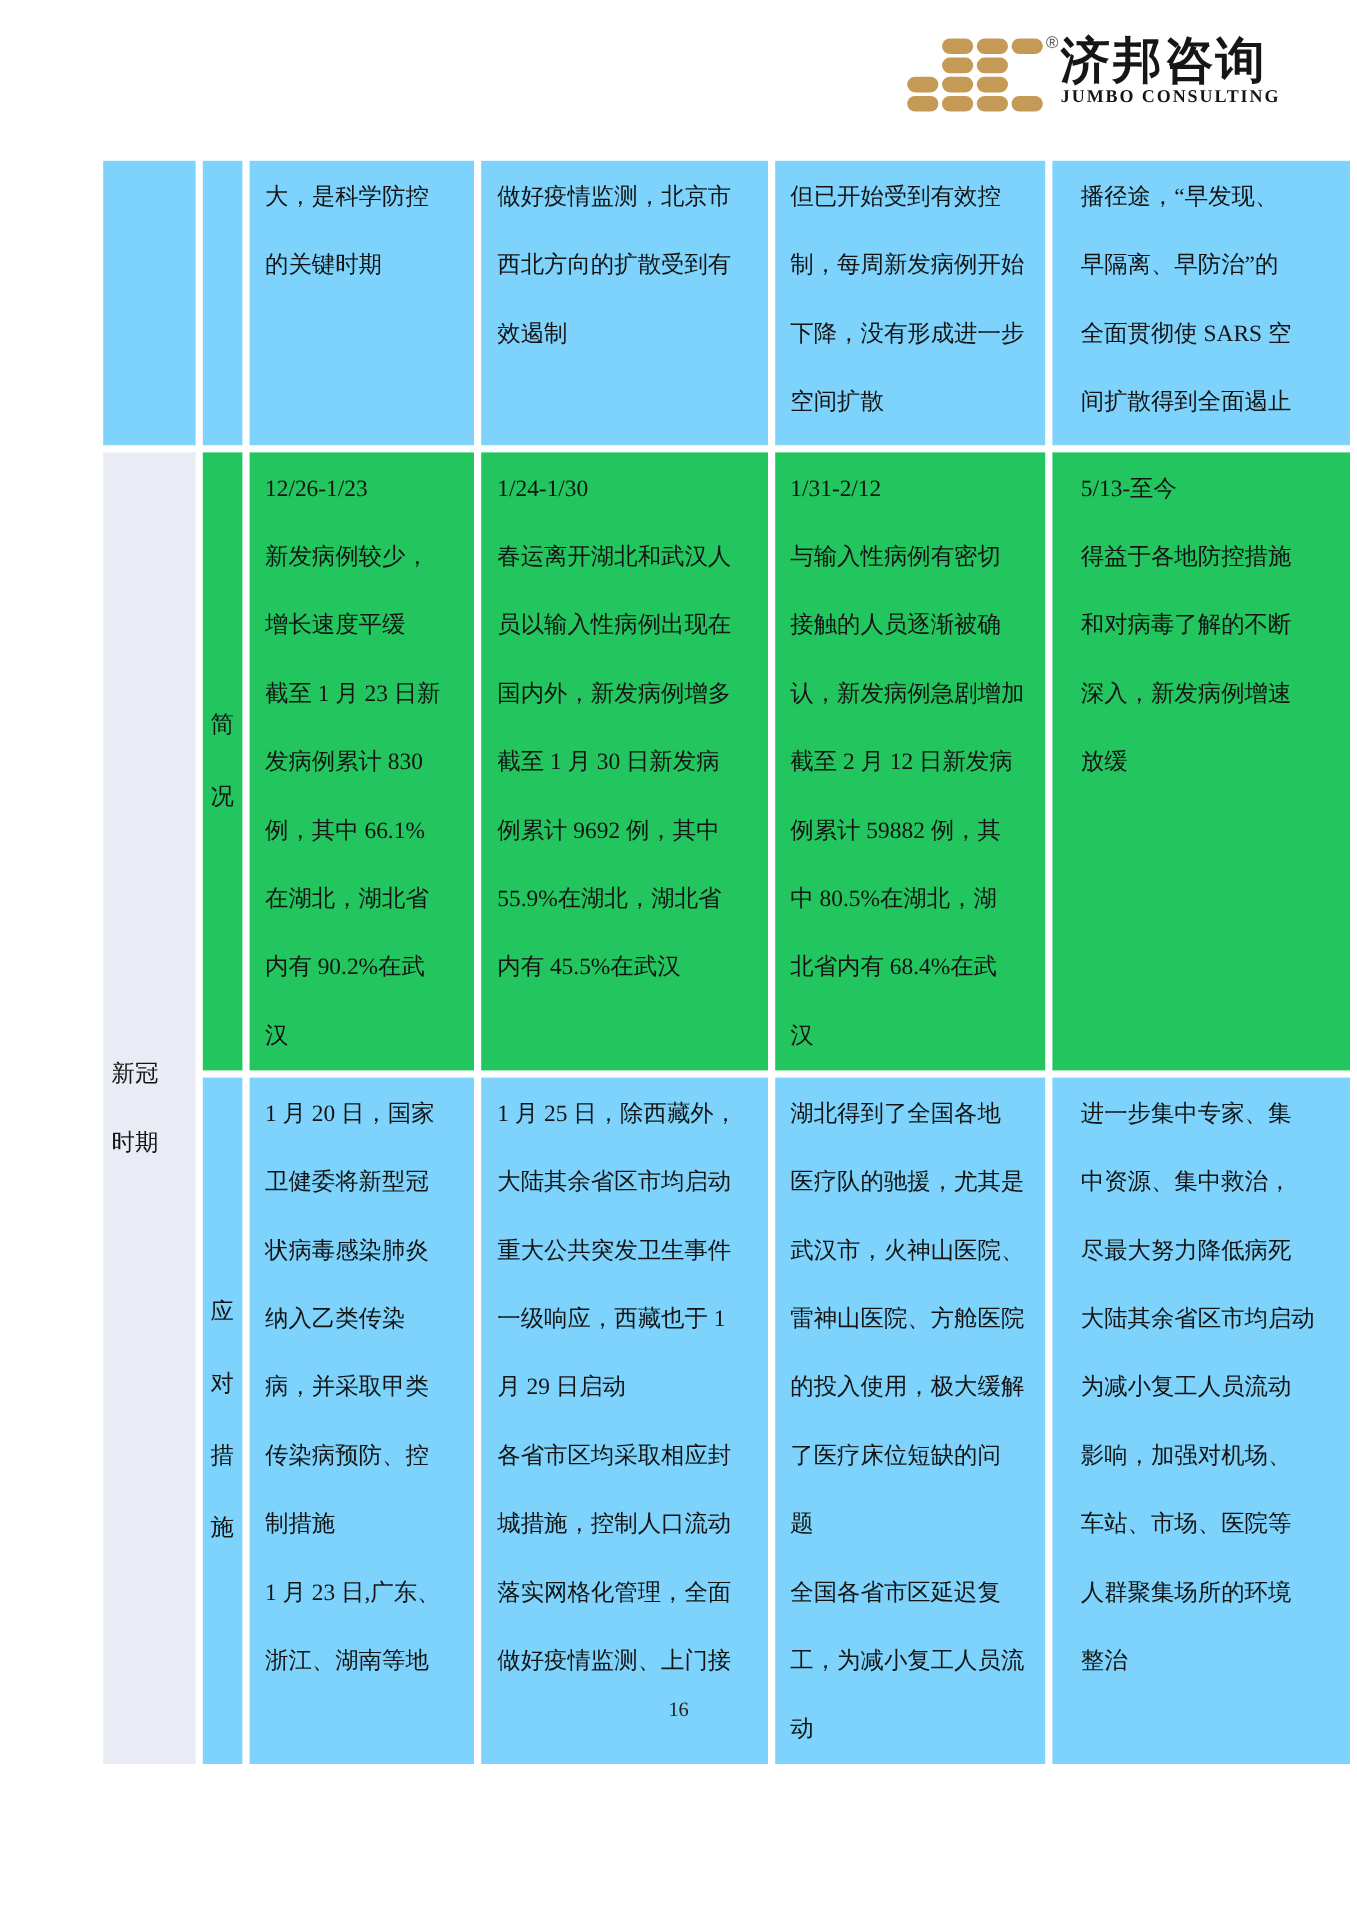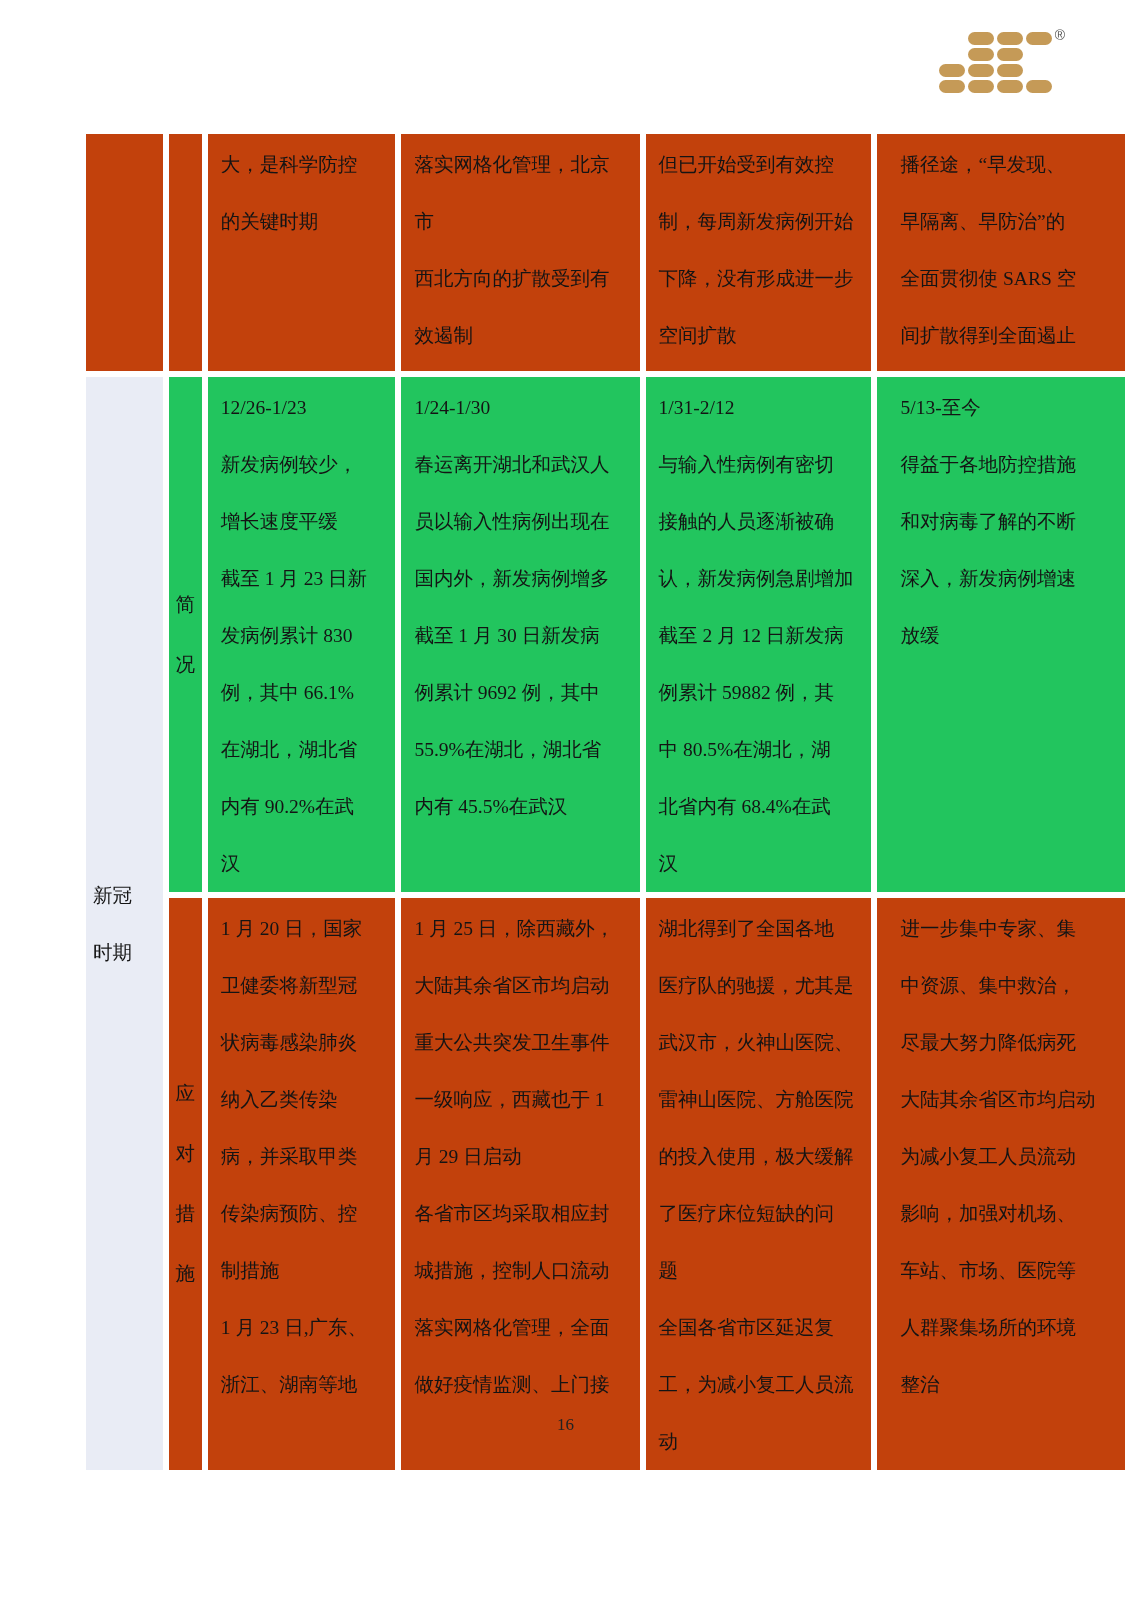--- a/index.html
+++ b/index.html
@@ -15,21 +15,21 @@
   .reg{font-size:14px;color:#555;margin:0 2px 0 3px;line-height:14px;font-family:"Liberation Sans",sans-serif;}
   .logo-text{display:flex;flex-direction:column;align-items:flex-start;}
   .brand-cn{font-size:41px;font-weight:bold;line-height:44px;letter-spacing:2px;color:#161616;}
   .brand-en{font-size:15px;font-weight:bold;letter-spacing:1.6px;color:#161616;margin-top:1px;}
   
   table.main{
     position:absolute;left:80px;top:128px;
     border-collapse:separate;border-spacing:6px;
   }
   td{vertical-align:top;}
-  .dark{background:#c2410c;}
+  .dark{background:#7dd3fc;}
   .light{background:#22c55e;}
   .side{background:#e9ecf5;}
   .cell{
     font-size:19.5px;line-height:57px;white-space:pre-line;
     padding:2px 12px 0 13px;text-align:left;color:#141414;
   }
   .lab{
     font-size:19.5px;line-height:60px;white-space:pre-line;text-align:center;
     vertical-align:middle;color:#141414;padding:0;
   }
@@ -66,31 +66,35 @@
     <div class="pill"></div>
       <div class="pill"></div>
       <div class="pill"></div>
       <div class="pill e"></div>
     <div class="pill"></div>
       <div class="pill"></div>
       <div class="pill"></div>
       <div class="pill"></div>
   </div>
   <span class="reg">®</span>
+  <div class="logo-text">
+    <span class="brand-cn">济邦咨询</span>
+    <span class="brand-en">JUMBO CONSULTING</span>
+  </div>
 </div>
 
 <table class="main">
 
   <tbody>
       <tr>
     <td class="dark w-side h-r1"></td>
     <td class="dark w-lab"></td>
     <td class="dark w-c1 cell">大，是科学防控
 的关键时期</td>
-    <td class="dark w-c2 cell">落实网格化管理，北京市
+    <td class="dark w-c2 cell">做好疫情监测，北京市
 西北方向的扩散受到有
 效遏制</td>
     <td class="dark w-c3 cell">但已开始受到有效控
 制，每周新发病例开始
 下降，没有形成进一步
 空间扩散</td>
     <td class="dark w-c4 cell">播径途，“早发现、
 早隔离、早防治”的
 全面贯彻使 SARS 空
 间扩散得到全面遏止</td>

